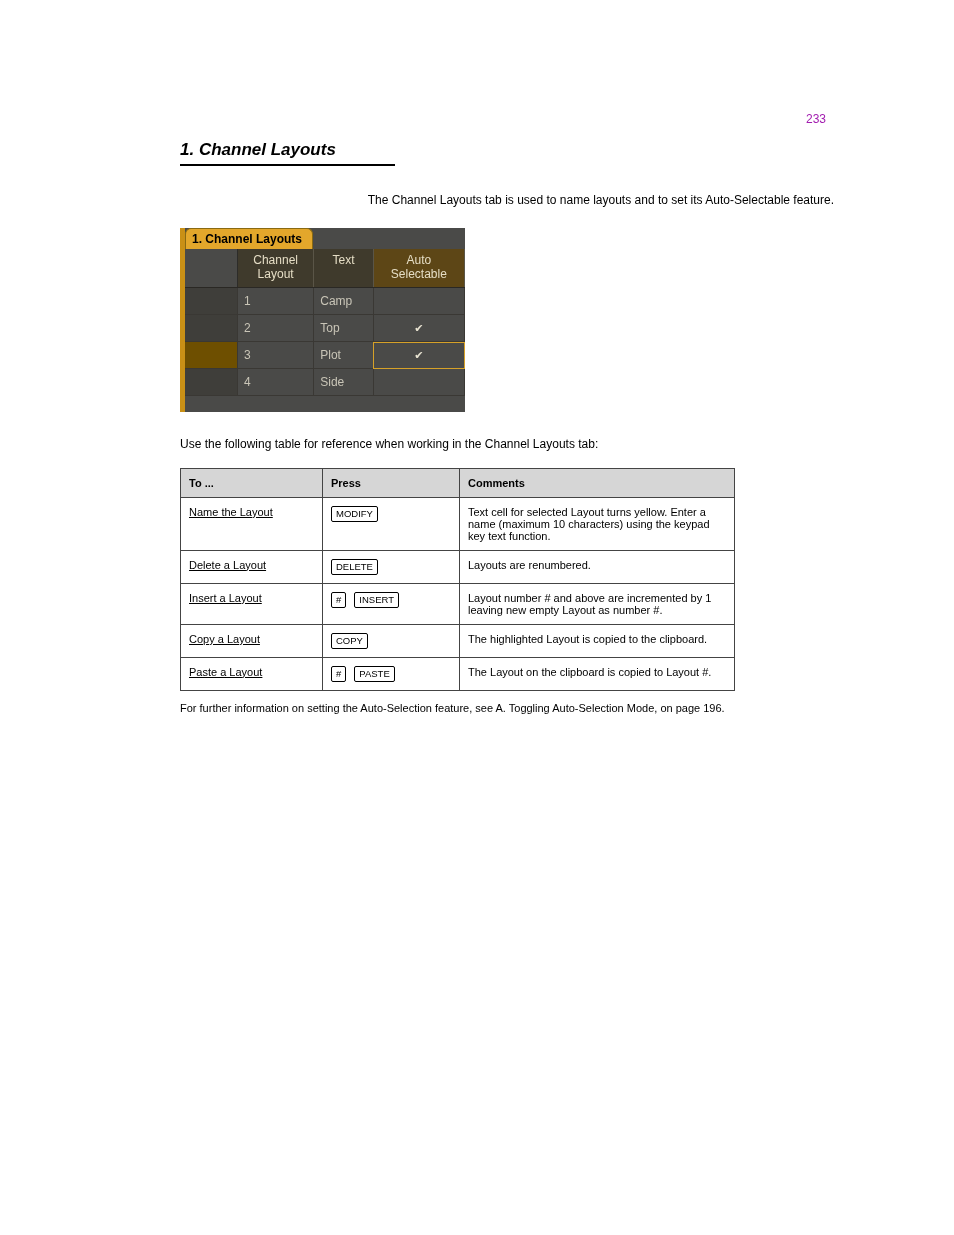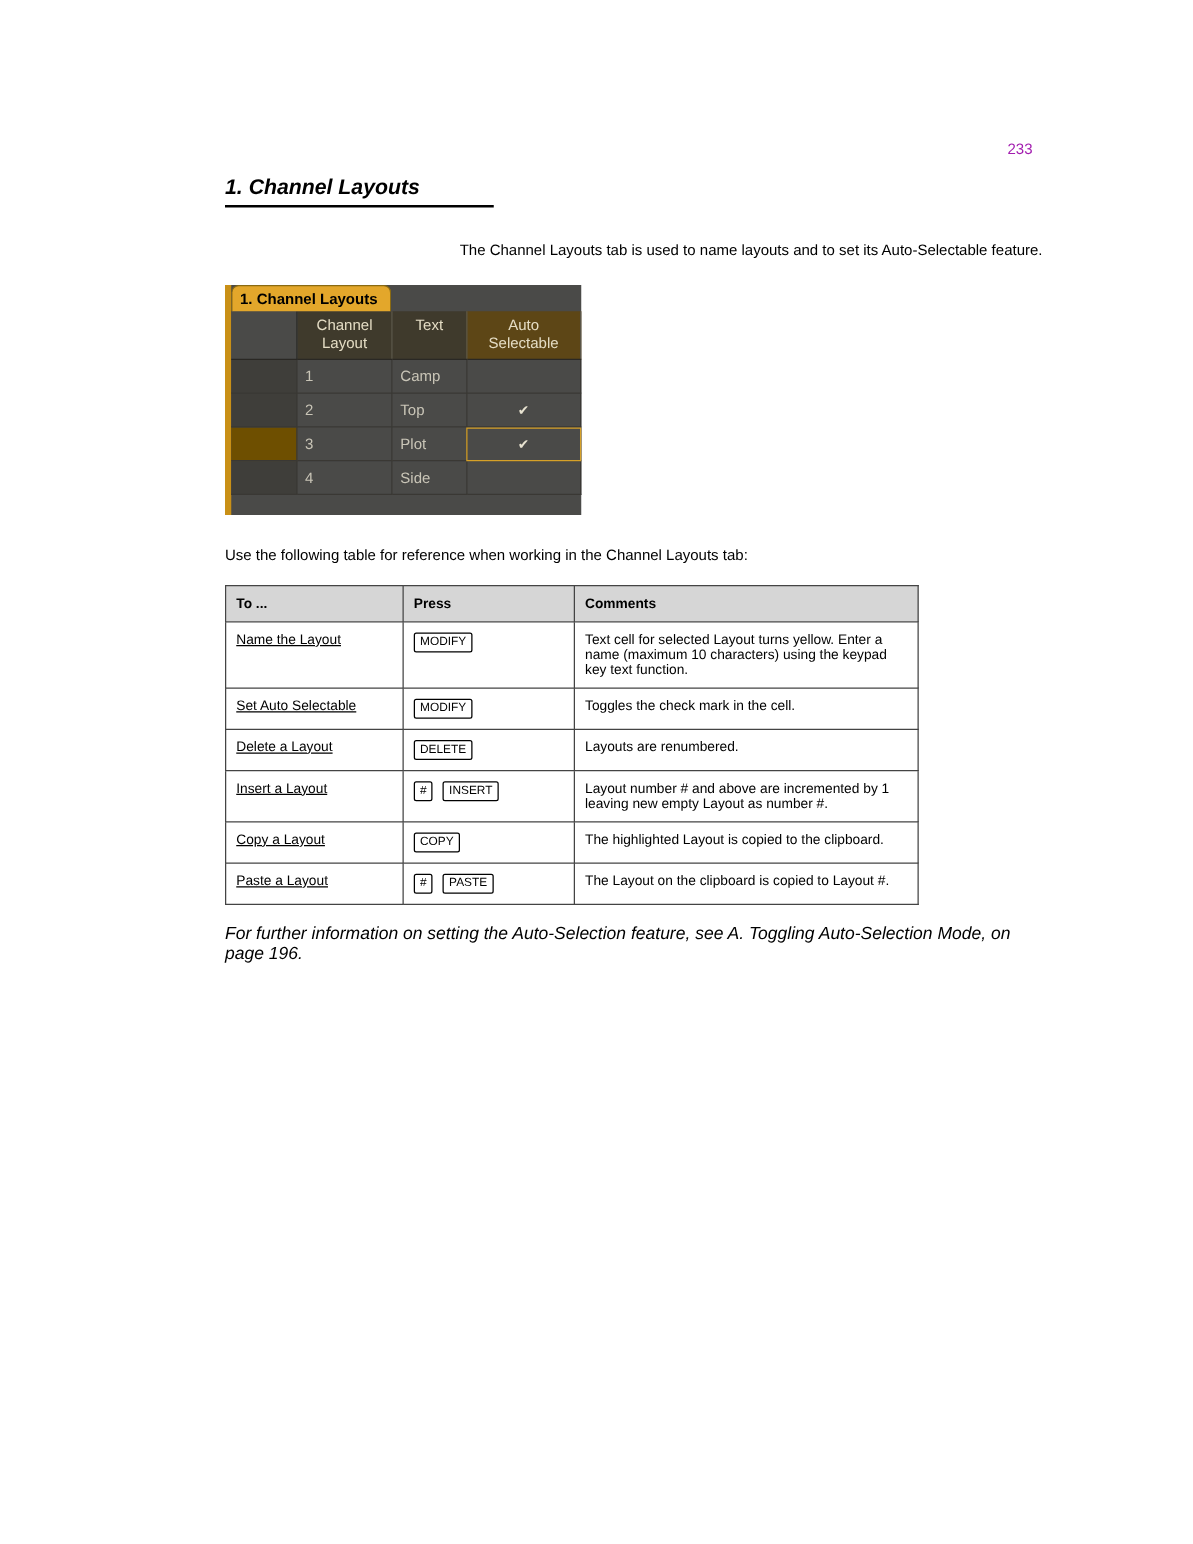--- a/index.html
+++ b/index.html
@@ -159,22 +159,21 @@
     font-size: 9.5px;
     font-family: Arial, sans-serif;
     line-height: 14px;
     border-radius: 2px;
     background: #fff;
     margin-right: 2px;
   }
   .keygap { display:inline-block; width:6px; }
 
   .footer-note {
-    font-size: 14px;
-    font-style: italic;
+    font-size: 11px;
   }
 </style>
 </head>
 <body>
 
 <div class="page">
 
   <div class="page-number-top">233</div>
 
   <h2 class="section-title">1. Channel Layouts</h2>
@@ -235,25 +234,20 @@
         <th>Comments</th>
       </tr>
     </thead>
     <tbody id="ref-rows">
         <tr>
           <td class="col1"><span class="linkish">Name the Layout</span></td>
           <td class="col2"><span class="keycap">MODIFY</span></td>
           <td>Text cell for selected Layout turns yellow. Enter a name (maximum 10 characters) using the keypad key text function.</td>
         </tr>
         <tr>
-          <td class="col1"><span class="linkish">Set Auto Selectable</span></td>
-          <td class="col2"><span class="keycap">MODIFY</span></td>
-          <td>Toggles the check mark in the cell.</td>
-        </tr>
-        <tr>
           <td class="col1"><span class="linkish">Delete a Layout</span></td>
           <td class="col2"><span class="keycap">DELETE</span></td>
           <td>Layouts are renumbered.</td>
         </tr>
         <tr>
           <td class="col1"><span class="linkish">Insert a Layout</span></td>
           <td class="col2"><span class="keycap">#</span><span class="keygap"></span><span class="keycap">INSERT</span></td>
           <td>Layout number # and above are incremented by 1 leaving new empty Layout as number #.</td>
         </tr>
         <tr>

